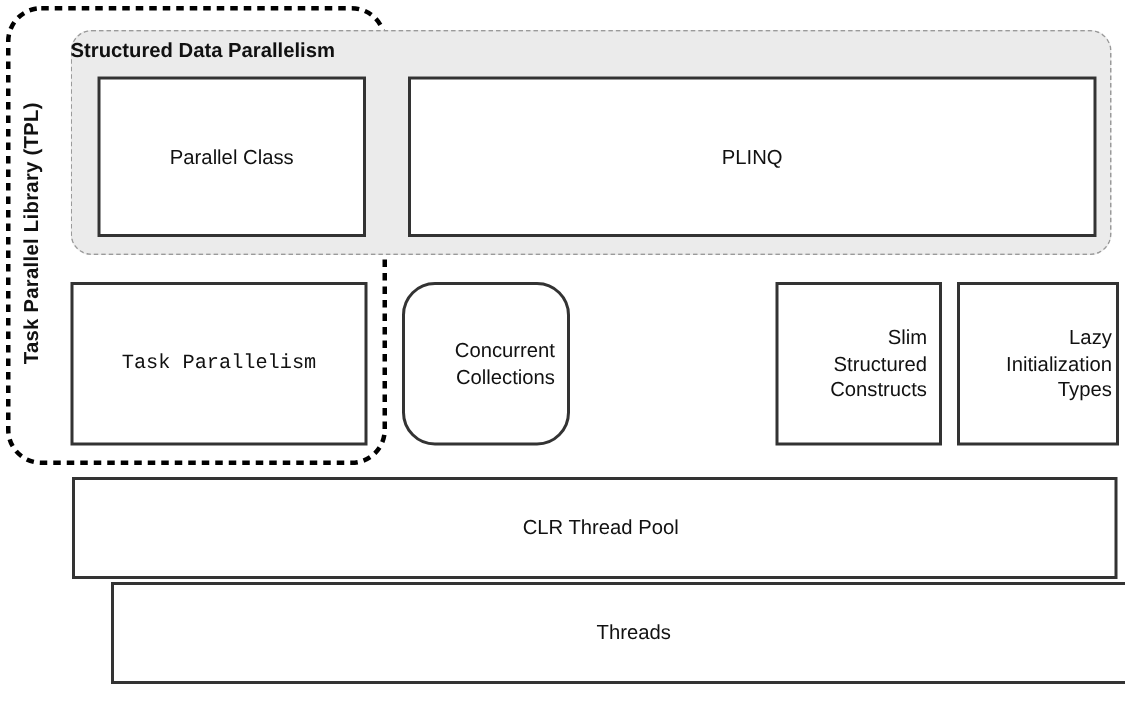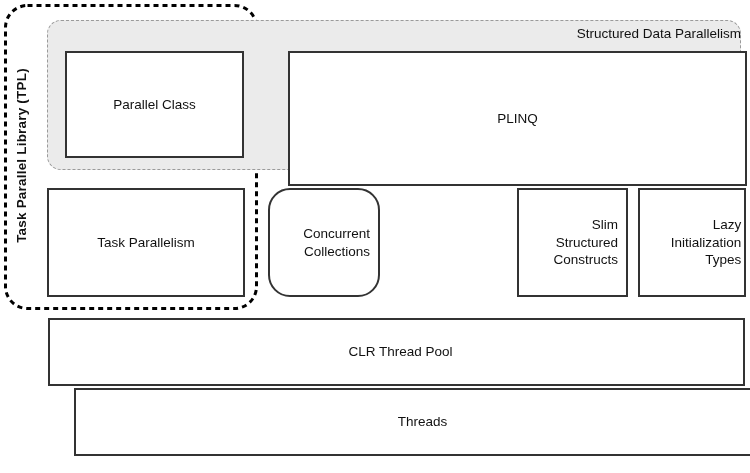--- a/index.html
+++ b/index.html
@@ -34,41 +34,41 @@
     width: 694px; height: 150px;
     background: #ebebeb;
     border: 1px dashed #9a9a9a;
     border-radius: 14px;
     box-sizing: border-box;
   }
   .structured-title {
     position: absolute;
     left: 47px; top: 26px;
     width: 694px;
-    text-align: right;
-    font-weight: normal;
+    text-align: left;
+    font-weight: bold;
     font-size: 13.5px;
   }
   
   .box {
     position: absolute;
     background: #ffffff;
     border: 2px solid #333333;
     box-sizing: border-box;
     display: flex;
     align-items: center;
     justify-content: center;
     text-align: right;
     font-size: 13.5px;
     line-height: 1.3;
     padding: 4px 8px;
   }
   .box-parallel-class { left: 65px;  top: 51px;  width: 179px; height: 107px; }
-  .box-plinq          { left: 288px; top: 51px;  width: 459px; height: 135px; }
-  .box-task-par       { left: 47px;  top: 188px; width: 198px; height: 109px; }
+  .box-plinq          { left: 272px; top: 51px;  width: 459px; height: 107px; }
+  .box-task-par       { left: 47px;  top: 188px; width: 198px; height: 109px; font-family: Liberation Mono, monospace; }
   .box-concurrent     { left: 268px; top: 188px; width: 112px; height: 109px; border-radius: 22px; }
   .box-spinning       { left: 392px; top: 188px; width: 111px; height: 109px; }
   .box-slim           { left: 517px; top: 188px; width: 111px; height: 109px; }
   .box-lazy           { left: 638px; top: 188px; width: 108px; height: 109px; padding-left: 36px; }
   .box-clr            { left: 48px;  top: 318px; width: 697px; height: 68px; padding-left: 16px; }
   .box-threads        { left: 48px;  top: 388px; width: 697px; height: 68px; margin-left: 26px; }
 </style>
 </head>
 <body>
 

